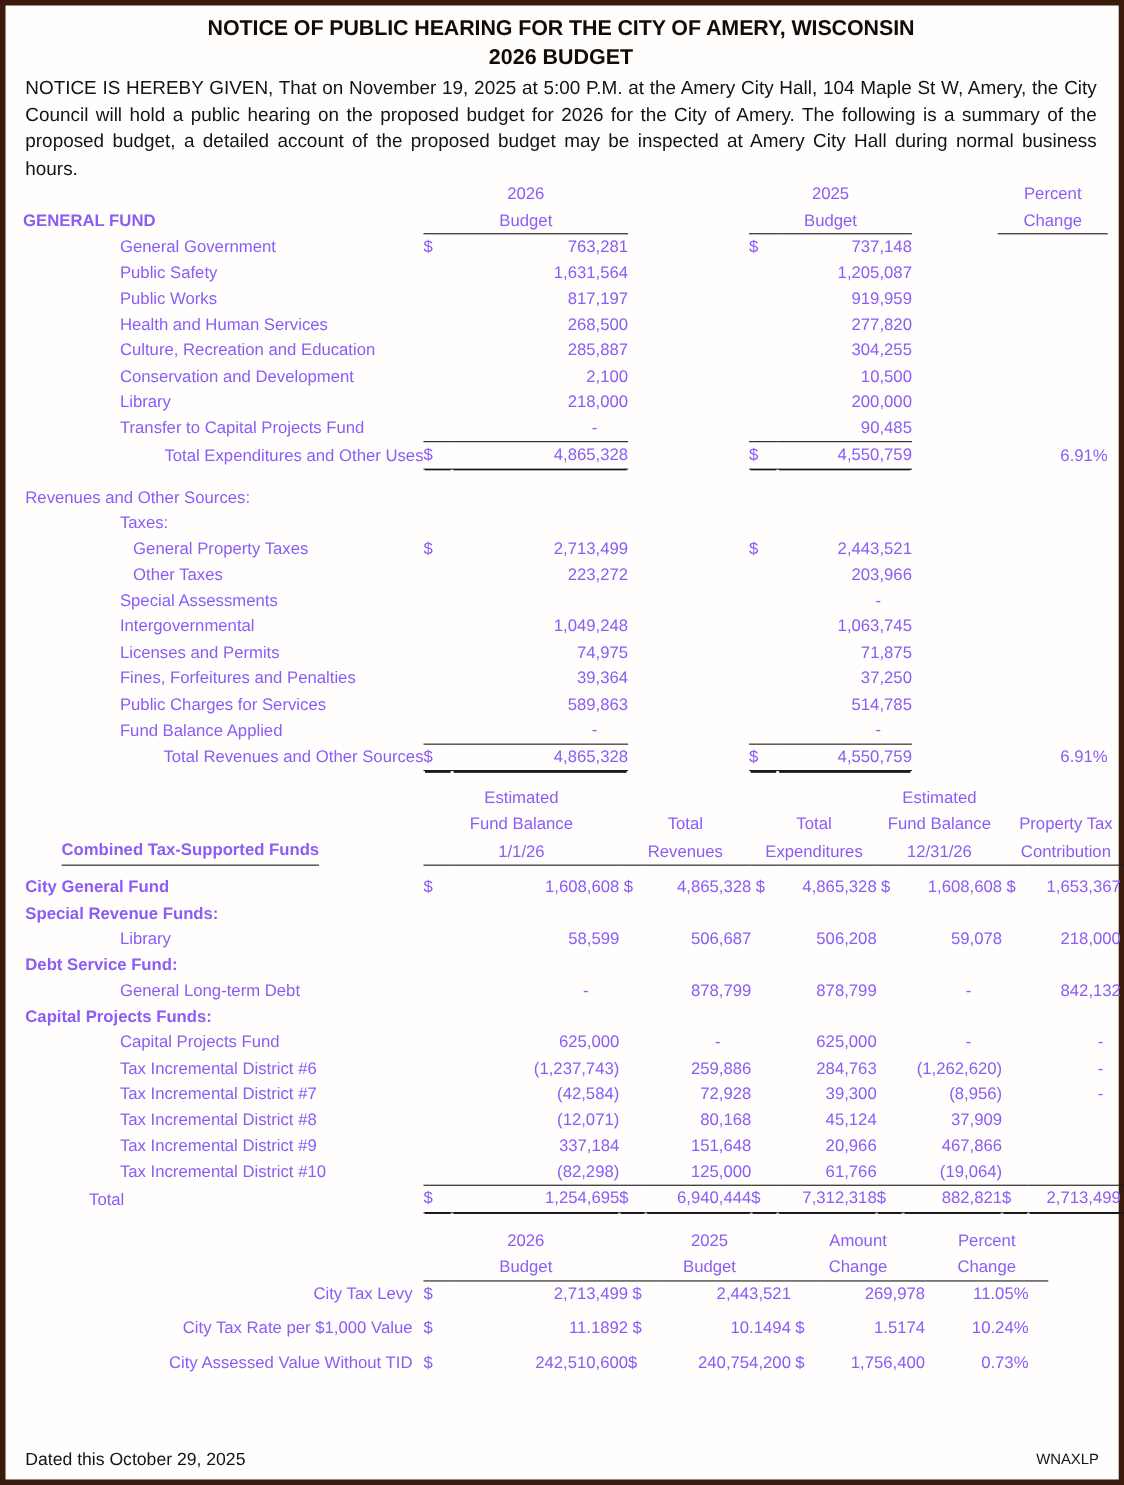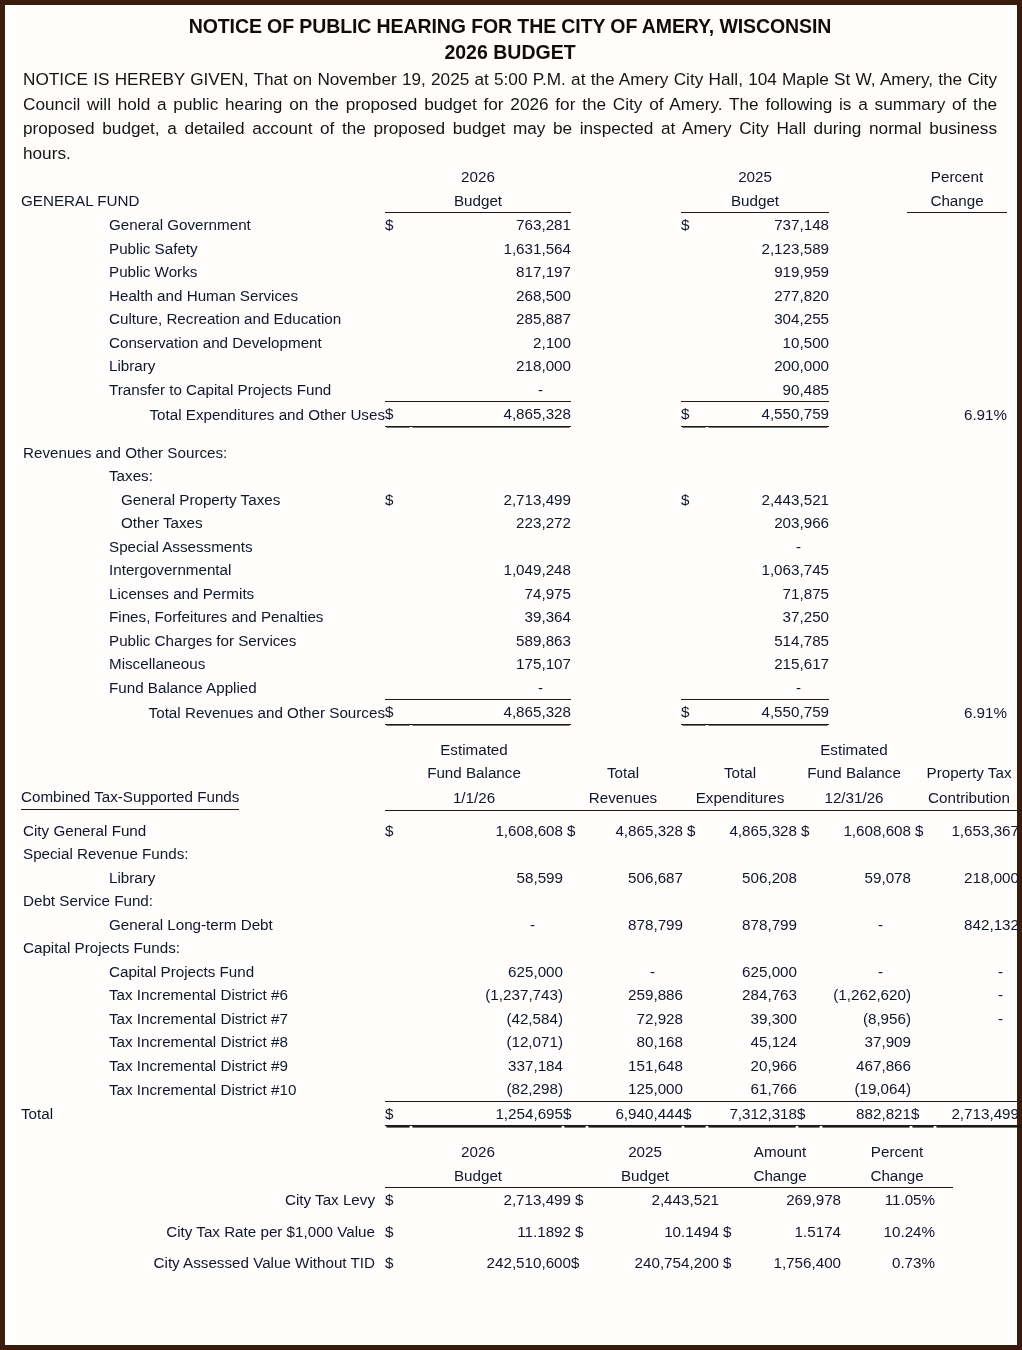--- a/index.html
+++ b/index.html
@@ -49,37 +49,37 @@
     text-align:justify;
     color:#141414;
     margin:0 2px 0 2px;
   }
 
   
   table.fin{
     border-collapse:collapse;
     width:100%;
     font-size:15.2px;
-    color:#0f172a;
+    color:#8b5cf6;
     table-layout:fixed;
   }
   table.fin td{
     padding:0;
     vertical-align:bottom;
     line-height:23.5px;
     white-space:nowrap;
   }
   .lbl{text-align:left;}
   .lbl-r{text-align:right;padding-right:6px;}
   .cur{width:22px;text-align:left;padding-left:8px;}
   .num{text-align:right;padding-right:12px;}
   .pct{text-align:right;padding-right:22px;}
-  .ctr{text-align:left;}
-
-  .bold{font-weight:normal;}
+  .ctr{text-align:center;}
+
+  .bold{font-weight:bold;}
   .ul-head{border-bottom:1.6px solid #1a1a1a;}
   .rule-top{border-top:1.6px solid #1a1a1a;}
   .dbl-bot{
     border-bottom:1.6px solid #1a1a1a;
     box-shadow:0 3px 0 -1.4px #1a1a1a;
   }
   .spacer td{height:14px;line-height:14px;}
   .spacer-sm td{height:8px;line-height:8px;}
   .underline-label{
     display:inline-block;
@@ -149,21 +149,21 @@
       <td class="num">737,148</td>
       <td></td>
             <td></td>
     </tr>
     <tr>
       <td class="lbl" style="padding-left:88px">Public Safety</td>
       <td class="cur"></td>
       <td class="num">1,631,564</td>
       <td></td>
       <td class="cur"></td>
-      <td class="num">2,123,589</td>
+      <td class="num">1,205,087</td>
       <td></td>
             <td></td>
     </tr>
     <tr>
       <td class="lbl" style="padding-left:88px">Public Works</td>
       <td class="cur"></td>
       <td class="num">817,197</td>
       <td></td>
       <td class="cur"></td>
       <td class="num">919,959</td>
@@ -305,30 +305,20 @@
       <td></td>
             <td></td>
     </tr>
     <tr>
       <td class="lbl" style="padding-left:88px">Public Charges for Services</td>
       <td class="cur"></td>
       <td class="num">589,863</td>
       <td></td>
       <td class="cur"></td>
       <td class="num">514,785</td>
-      <td></td>
-            <td></td>
-    </tr>
-    <tr>
-      <td class="lbl" style="padding-left:88px">Miscellaneous</td>
-      <td class="cur"></td>
-      <td class="num">175,107</td>
-      <td></td>
-      <td class="cur"></td>
-      <td class="num">215,617</td>
       <td></td>
             <td></td>
     </tr>
     <tr>
       <td class="lbl" style="padding-left:88px">Fund Balance Applied</td>
       <td class="cur"></td>
       <td class="num" style="padding-right:28px">-</td>
       <td></td>
       <td class="cur"></td>
       <td class="num" style="padding-right:28px">-</td>
@@ -619,15 +609,20 @@
       <td class="cur" style="padding-left:0px">$</td>
       <td class="num">240,754,200</td>
       <td class="cur" style="padding-left:4px">$</td>
       <td class="num">1,756,400</td>
       <td class="num" style="padding-right:18px">0.73%</td>
       <td></td>
     </tr>
   </tbody>
       </table>
 
+  <div class="footer">
+    <span class="left">Dated this October 29, 2025</span>
+    <span class="right">WNAXLP</span>
+    <div class="clr"></div>
+  </div>
 
 </div>
 </div>
 
 </body></html>

